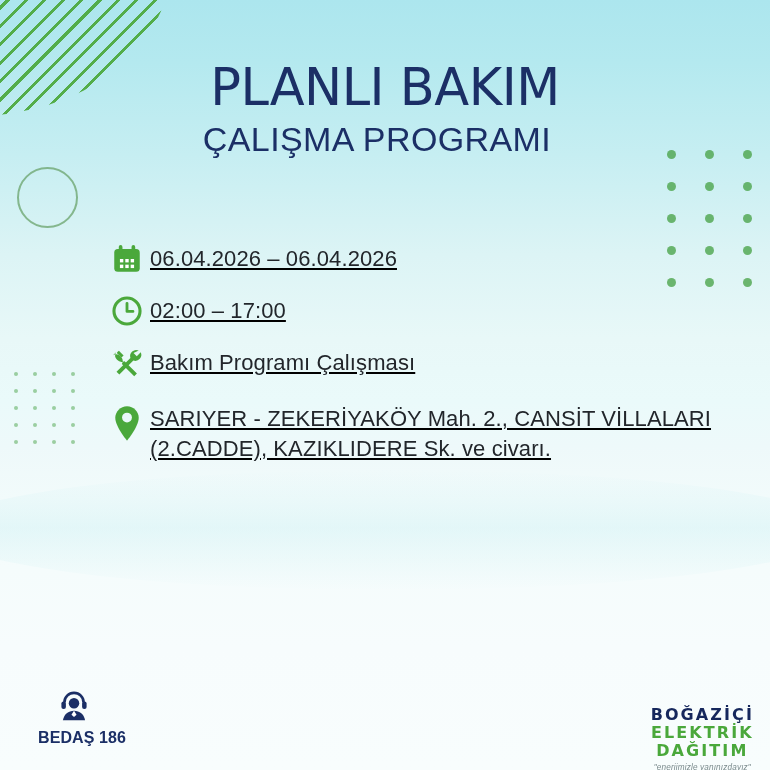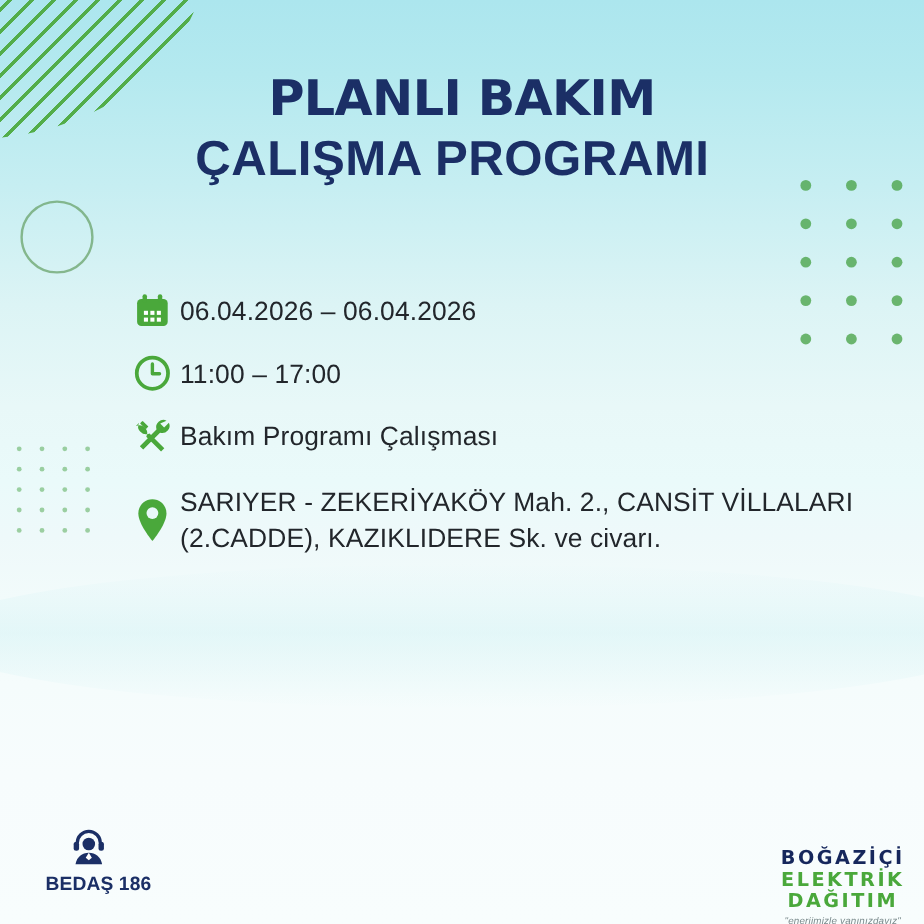--- a/index.html
+++ b/index.html
@@ -51,31 +51,31 @@
   .dots-left i{width:4px;height:4px;opacity:.5;}
   .wave{
     position:absolute;left:-60px;top:470px;width:900px;height:120px;
     border-radius:50%;
     background:linear-gradient(180deg,rgba(255,255,255,0) 0%,rgba(214,243,245,.55) 48%,rgba(255,255,255,0) 100%);
     pointer-events:none;
   }
   
   .header{position:absolute;left:0;top:62px;width:770px;text-align:center;}
   .t1{
-    font-size:41px;font-weight:bold;letter-spacing:-0.5px;
+    font-size:51px;font-weight:normal;letter-spacing:-0.5px;
     color:#1b2f66;line-height:1.02;margin:0;
     font-family:"DejaVu Sans", sans-serif;
   }
   .t2{
-    font-size:41px;font-weight:bold;letter-spacing:.4px;
+    font-size:34px;font-weight:normal;letter-spacing:.4px;
     color:#1b2f66;line-height:1.12;margin:6px 16px 0 0;
   }
   
   .info{position:absolute;left:104px;top:240px;width:660px;}
-  .row{display:flex;align-items:center;margin-bottom:16px;}
+  .row{display:flex;align-items:flex-start;margin-bottom:16px;text-decoration:underline;}
   .row .ic{width:46px;flex:0 0 46px;display:flex;justify-content:center;align-items:flex-start;padding-top:2px;}
   .row .tx{
     font-size:22px;color:#22262b;line-height:1.35;padding-top:4px;
     letter-spacing:.1px;
   }
   .row.addr .tx{padding-top:2px;}
   .row.addr{margin-top:4px;}
   .row.tools{margin-bottom:22px;}
   
   .footer{position:absolute;left:0;top:686px;width:770px;height:72px;}
@@ -170,21 +170,21 @@
       <span class="tx">06.04.2026 – 06.04.2026</span>
     </div>
 
     <div class="row">
       <span class="ic">
         <svg width="34" height="34" viewBox="0 0 24 24">
           <circle cx="12" cy="12" r="9.2" fill="none" stroke="#4aa83b" stroke-width="2.2"></circle>
           <path d="M12 6.6 V12.3 H16.2" fill="none" stroke="#4aa83b" stroke-width="2" stroke-linecap="round" stroke-linejoin="round"></path>
         </svg>
       </span>
-      <span class="tx">11:00 – 17:00</span>
+      <span class="tx">02:00 – 17:00</span>
     </div>
 
     <div class="row tools">
       <span class="ic">
         <svg width="34" height="34" viewBox="0 0 24 24">
           <path d="M6.3 3.4 L9.6 6.7 L8.1 8.2 L4.8 4.9 A3.8 3.8 0 0 1 6.3 3.4 Z" fill="#4aa83b"></path>
           <path d="M4.2 4.4 a4.6 4.6 0 0 0 6.1 6.3 L19 19.4 l-1.9 1.9 L8.4 12.7 A4.6 4.6 0 0 0 2.2 6.5 Z" fill="#4aa83b"></path>
           <path d="M20.3 3.2 a4.3 4.3 0 0 0-5.9 5.2 L4.6 18.2 l2 2 L16.5 10.3 a4.3 4.3 0 0 0 5.2-5.9 L18.9 7.2 L16.6 4.9 Z" fill="#4aa83b"></path>
         </svg>
       </span>

